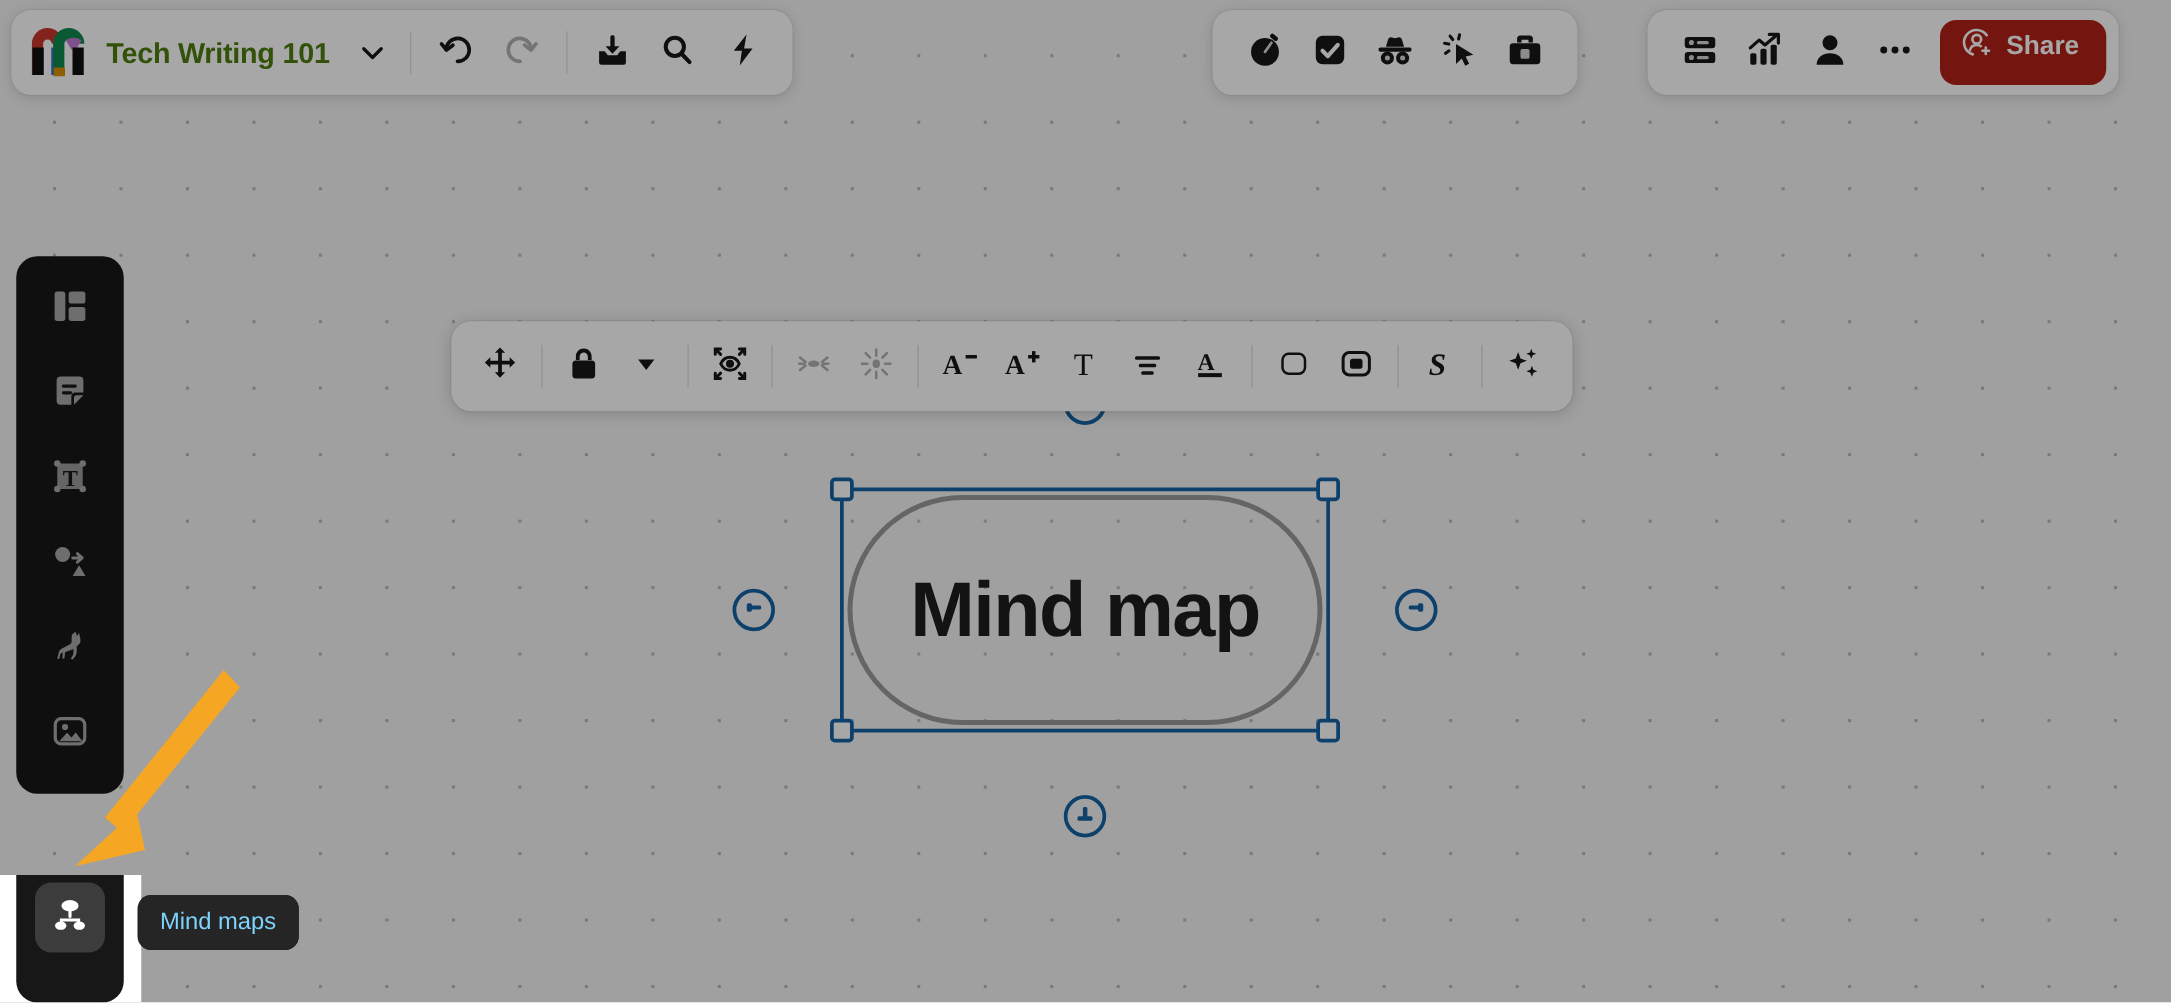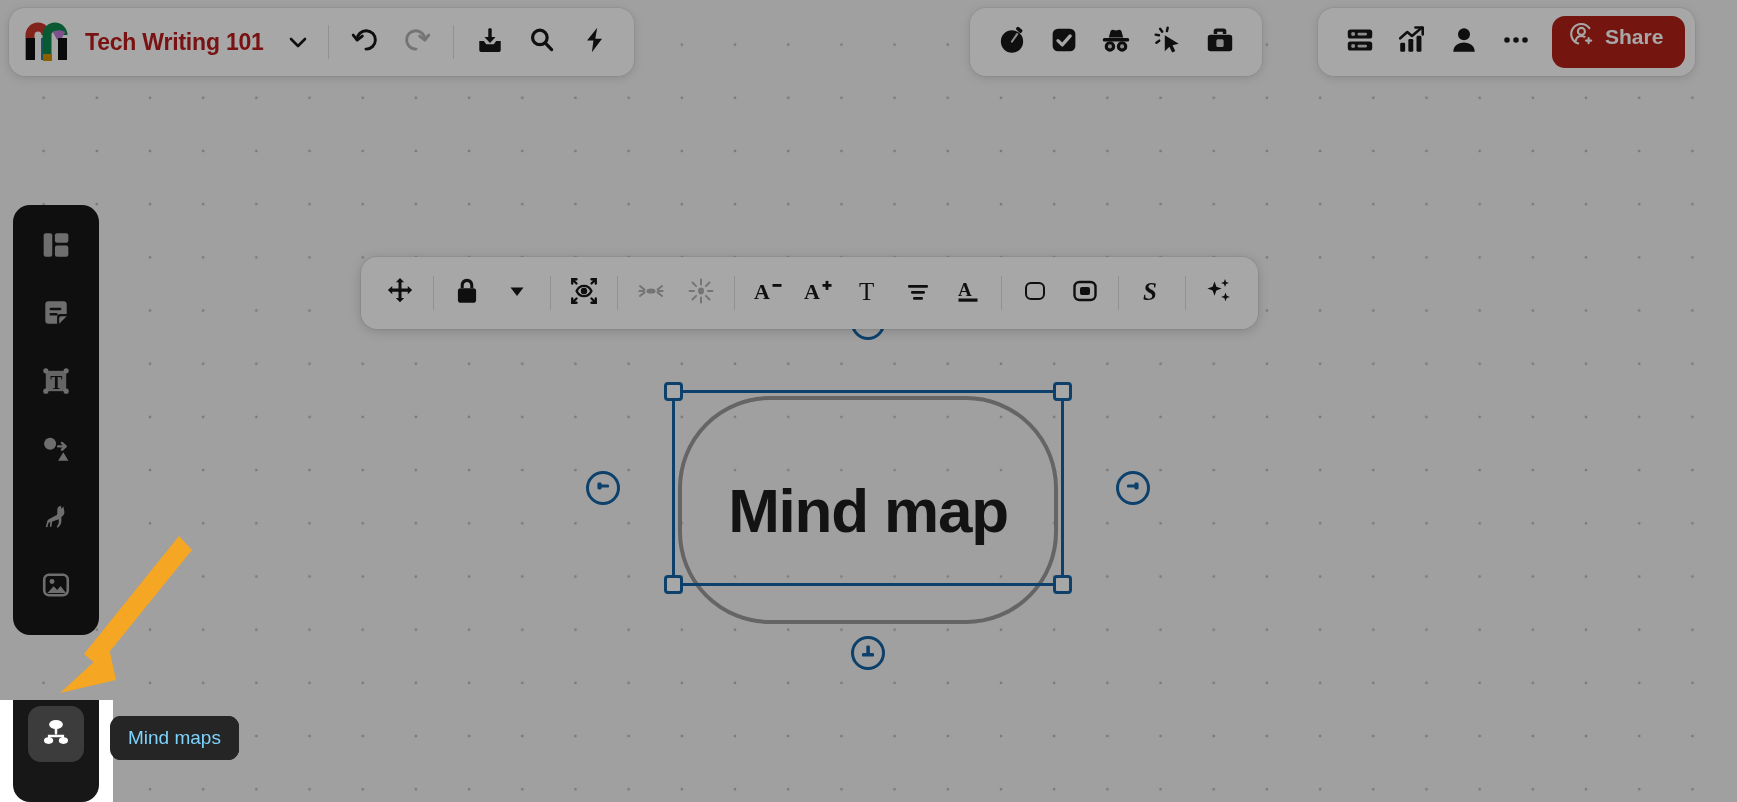--- a/index.html
+++ b/index.html
@@ -48,21 +48,21 @@
     display: flex;
     align-items: center;
     z-index: 30;
   }
   #topbar-left  { left: 9px;   padding: 0 14px 0 16px; }
   #topbar-mid   { left: 970px; padding: 0 16px; }
   #topbar-right { left: 1318px; padding: 0 10px 0 16px; }
 
   .brand-logo { width: 46px; height: 44px; flex: none; margin-right: 14px; }
   .doc-title {
-    font-size: 23px; font-weight: 700; color: #b91c1c;
+    font-size: 23px; font-weight: 700; color: #4d7c0f;
     letter-spacing: -0.2px; white-space: nowrap;
   }
   .chev-btn {
     width: 40px; height: 40px; margin-left: 14px;
     display: flex; align-items: center; justify-content: center;
     border-radius: 8px; cursor: pointer;
   }
   .divider-v {
     width: 1px; height: 34px;
     background: #dedede;
@@ -172,21 +172,21 @@
   
   #node-wrap {
     position: absolute;
     left: 672px; top: 390px;
     width: 392px; height: 196px;
     z-index: 25;
   }
   #node-shape {
     position: absolute;
     left: 6px; top: 6px;
-    width: 380px; height: 228px;
+    width: 380px; height: 184px;
     border: 4px solid #9a9a9a;
     border-radius: 92px;
     background: rgba(255,255,255,0.10);
     display: flex; align-items: center; justify-content: center;
   }
   #node-label {
     font-size: 62px; font-weight: 700;
     color: #1d1d1d;
     letter-spacing: -1.2px;
     white-space: nowrap;

